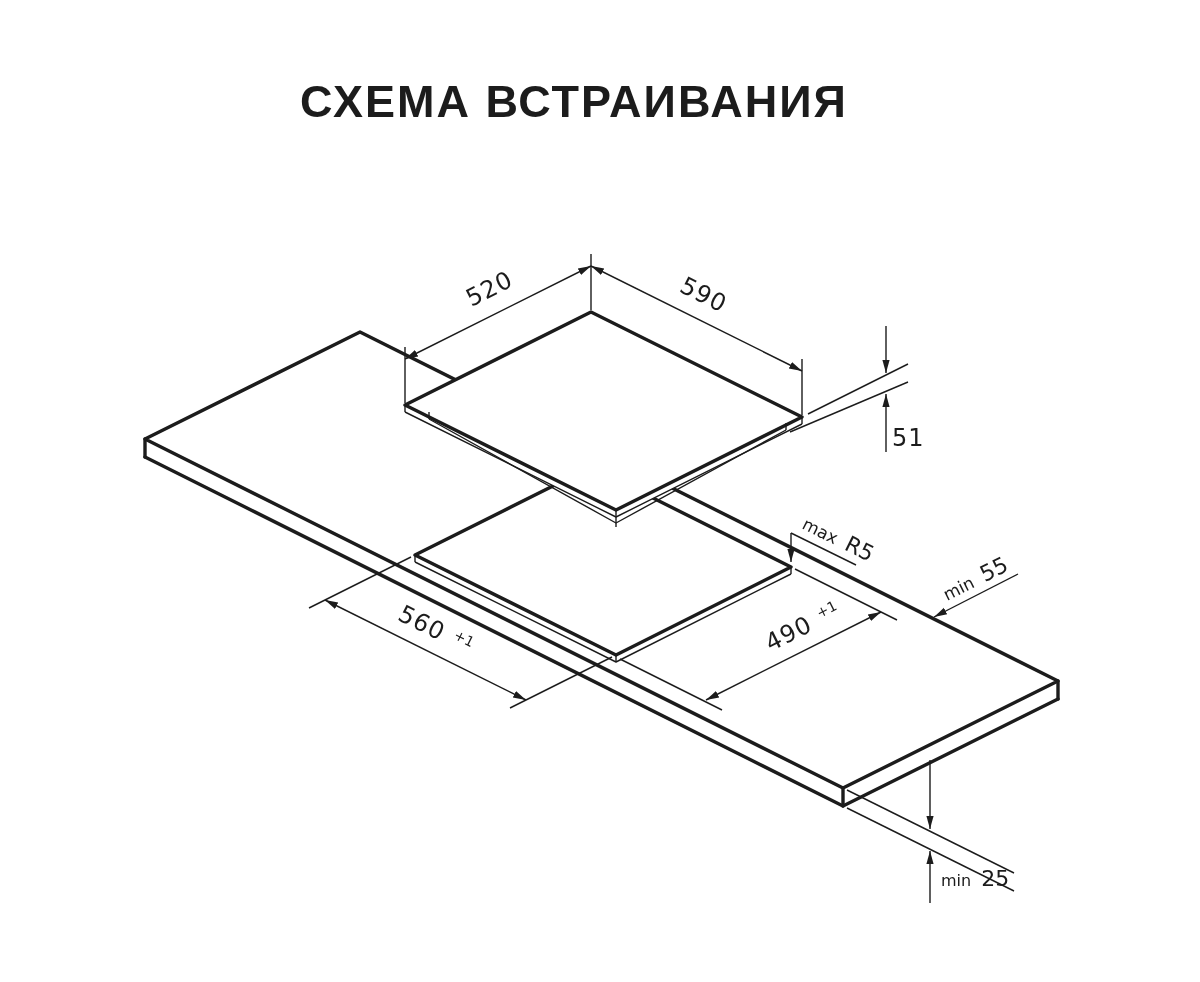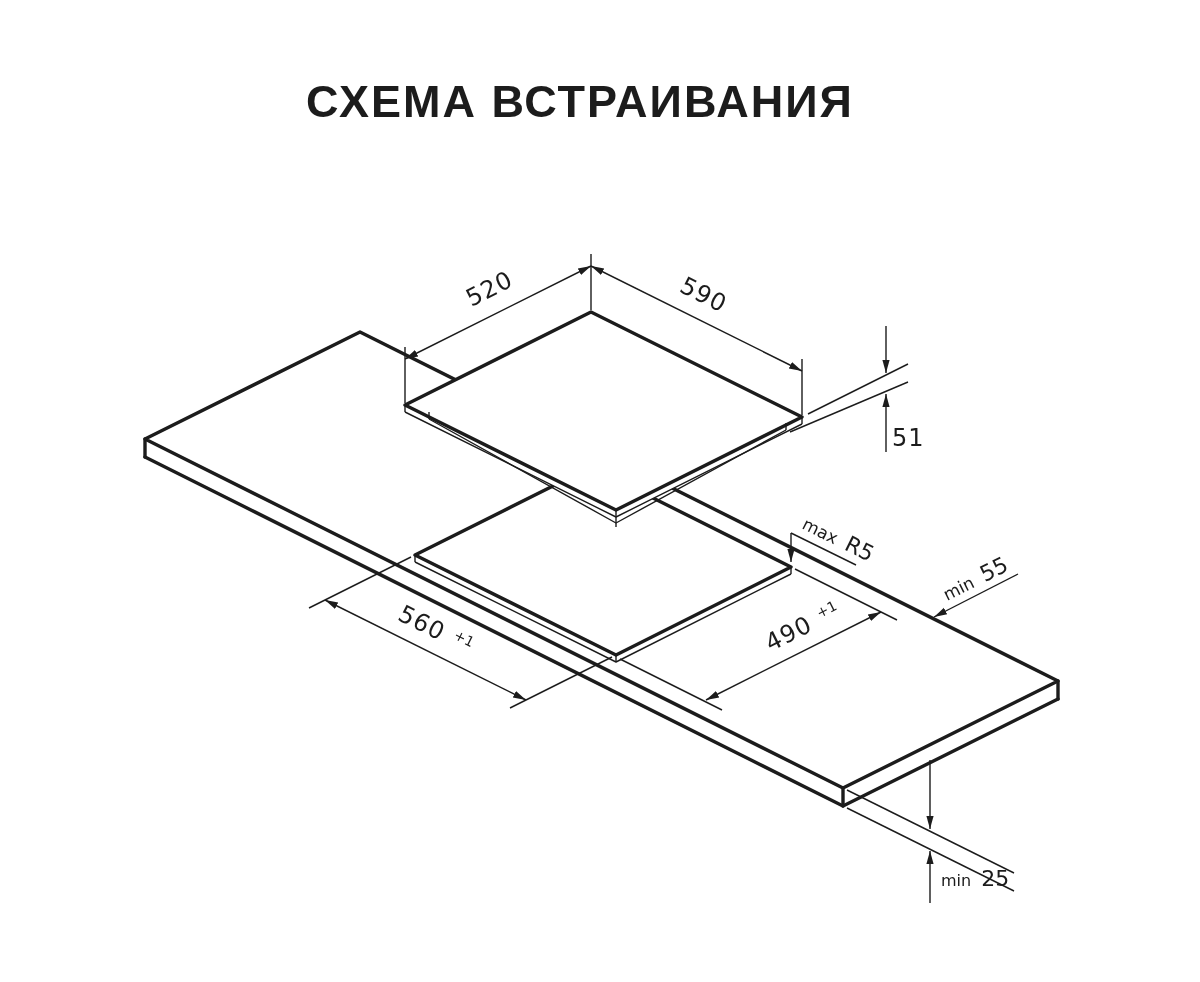--- a/index.html
+++ b/index.html
@@ -1,18 +1,18 @@
 <!DOCTYPE html>
 <html><head>
 <meta charset="utf-8">
 <style>
   html,body{margin:0;padding:0;background:#ffffff;}
   .stage{position:relative;width:1200px;height:982px;background:#ffffff;overflow:hidden;
          font-family:"DejaVu Sans",sans-serif;}
-  .title{position:absolute;top:76px;left:14px;width:1132px;text-align:center;
+  .title{position:absolute;top:76px;left:8px;width:1132px;text-align:center;
          font-family:"Liberation Sans","DejaVu Sans",sans-serif;
          font-size:45px;font-weight:bold;letter-spacing:2px;color:#1c1c1c;white-space:nowrap;}
   svg{position:absolute;left:0;top:0;}
   .thick{stroke:#1c1c1c;stroke-width:3.4;fill:none;stroke-linejoin:round;stroke-linecap:round;}
   .thin{stroke:#1c1c1c;stroke-width:1.4;fill:none;stroke-linejoin:round;}
   .fillw{fill:#ffffff;}
   text{fill:#1c1c1c;}
   .dimtxt{font-size:24px;letter-spacing:1px;}
   .dimsup{font-size:14px;}
   .dimpre{font-size:17px;}

